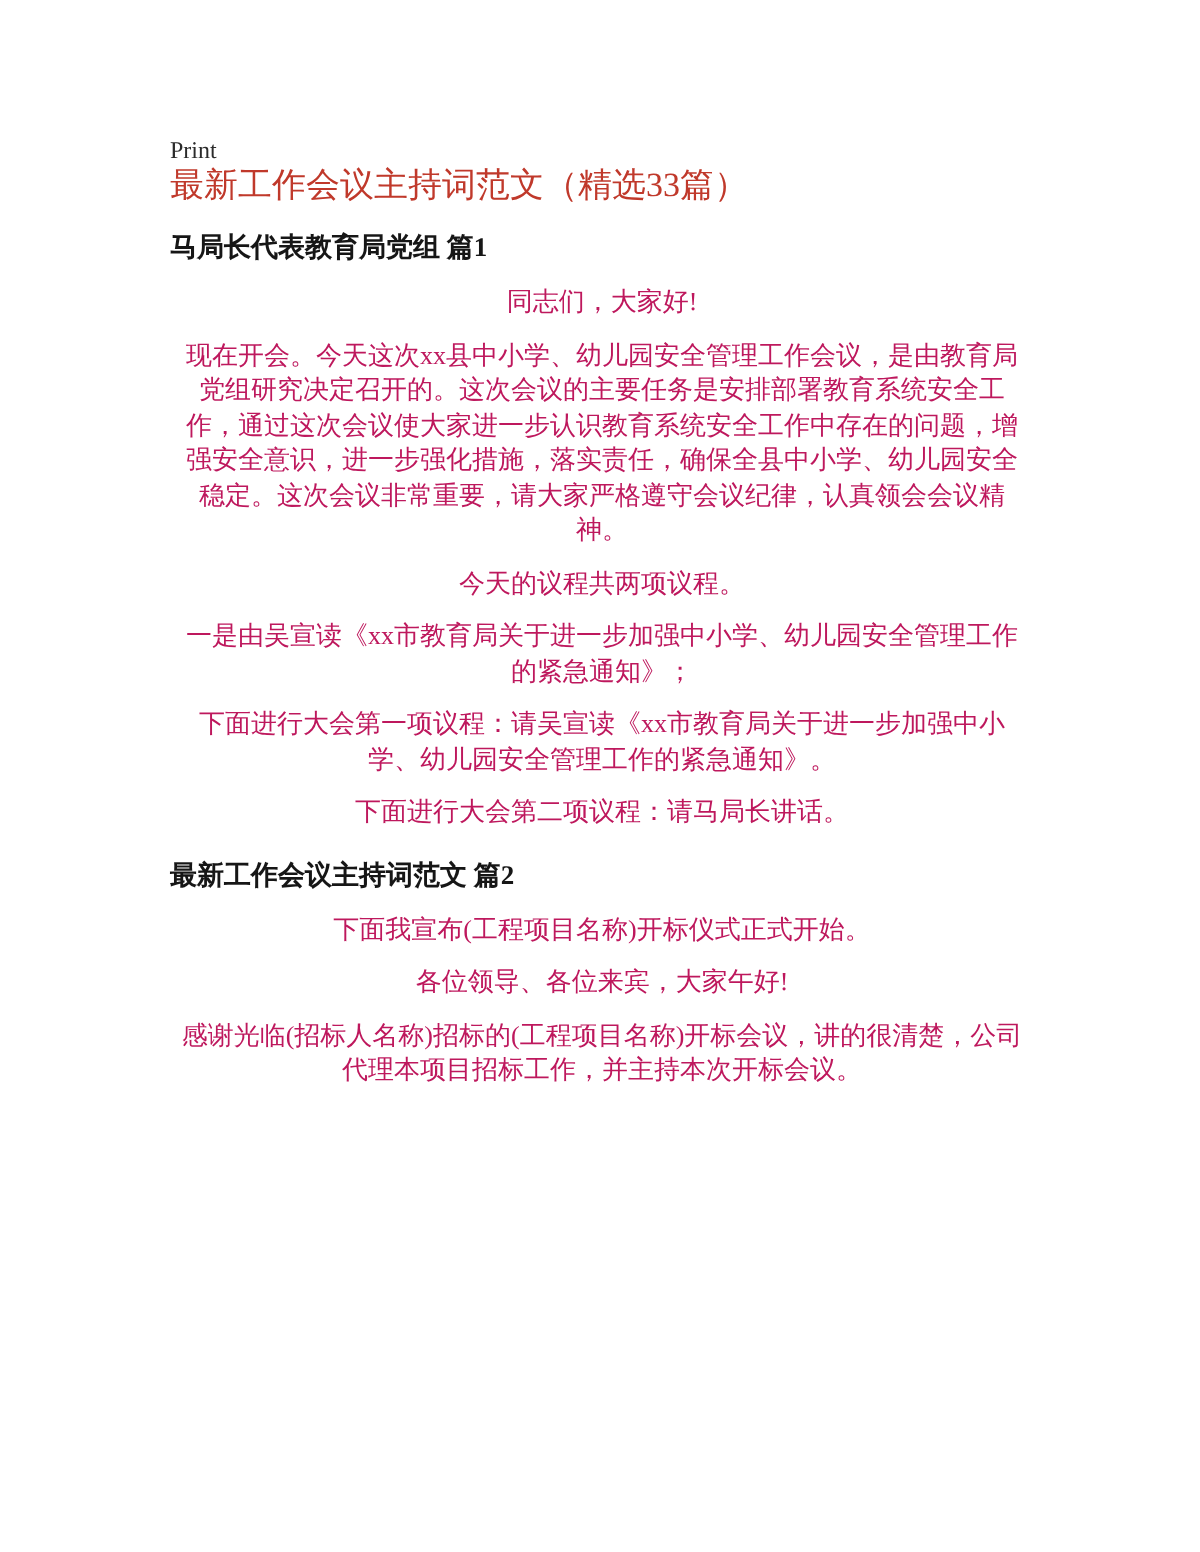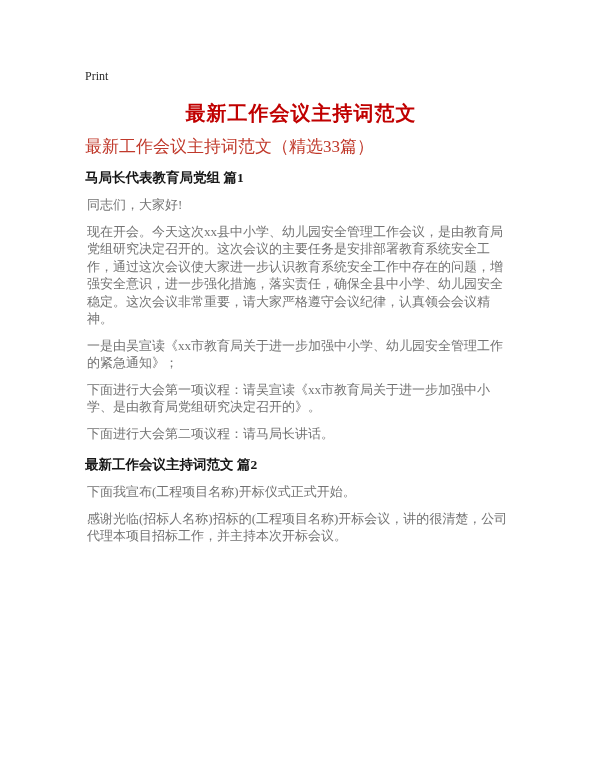--- a/index.html
+++ b/index.html
@@ -49,44 +49,45 @@
     margin: 14px 0 8px 0;
     font-size: 13.5px;
     line-height: 18px;
     font-weight: bold;
     color: #161616;
   }
   p.body-paragraph {
     margin: 9px 2px;
     font-size: 13px;
     line-height: 17.5px;
-    color: #737373;
-    text-align: left;
+    color: #be185d;
+    text-align: center;
     word-break: break-all;
   }
 </style>
 </head>
 <body>
 
 <main class="page">
 
   <a class="print-link">Print</a>
 
-  <h1 class="page-title">最新工作会议主持词范文</h1>
 
   <p class="page-subtitle">最新工作会议主持词范文（精选33篇）</p>
 
   <section>
     <h2 class="section-heading">马局长代表教育局党组 篇1</h2>
     <p class="body-paragraph">同志们，大家好!</p>
     <p class="body-paragraph">现在开会。今天这次xx县中小学、幼儿园安全管理工作会议，是由教育局党组研究决定召开的。这次会议的主要任务是安排部署教育系统安全工作，通过这次会议使大家进一步认识教育系统安全工作中存在的问题，增强安全意识，进一步强化措施，落实责任，确保全县中小学、幼儿园安全稳定。这次会议非常重要，请大家严格遵守会议纪律，认真领会会议精神。</p>
+    <p class="body-paragraph">今天的议程共两项议程。</p>
     <p class="body-paragraph">一是由吴宣读《xx市教育局关于进一步加强中小学、幼儿园安全管理工作的紧急通知》；</p>
-    <p class="body-paragraph">下面进行大会第一项议程：请吴宣读《xx市教育局关于进一步加强中小学、是由教育局党组研究决定召开的》。</p>
+    <p class="body-paragraph">下面进行大会第一项议程：请吴宣读《xx市教育局关于进一步加强中小学、幼儿园安全管理工作的紧急通知》。</p>
     <p class="body-paragraph">下面进行大会第二项议程：请马局长讲话。</p>
   </section>
 
   <section>
     <h2 class="section-heading">最新工作会议主持词范文 篇2</h2>
     <p class="body-paragraph">下面我宣布(工程项目名称)开标仪式正式开始。</p>
+    <p class="body-paragraph">各位领导、各位来宾，大家午好!</p>
     <p class="body-paragraph">感谢光临(招标人名称)招标的(工程项目名称)开标会议，讲的很清楚，公司代理本项目招标工作，并主持本次开标会议。</p>
   </section>
 
 </main>
 
 </body></html>

